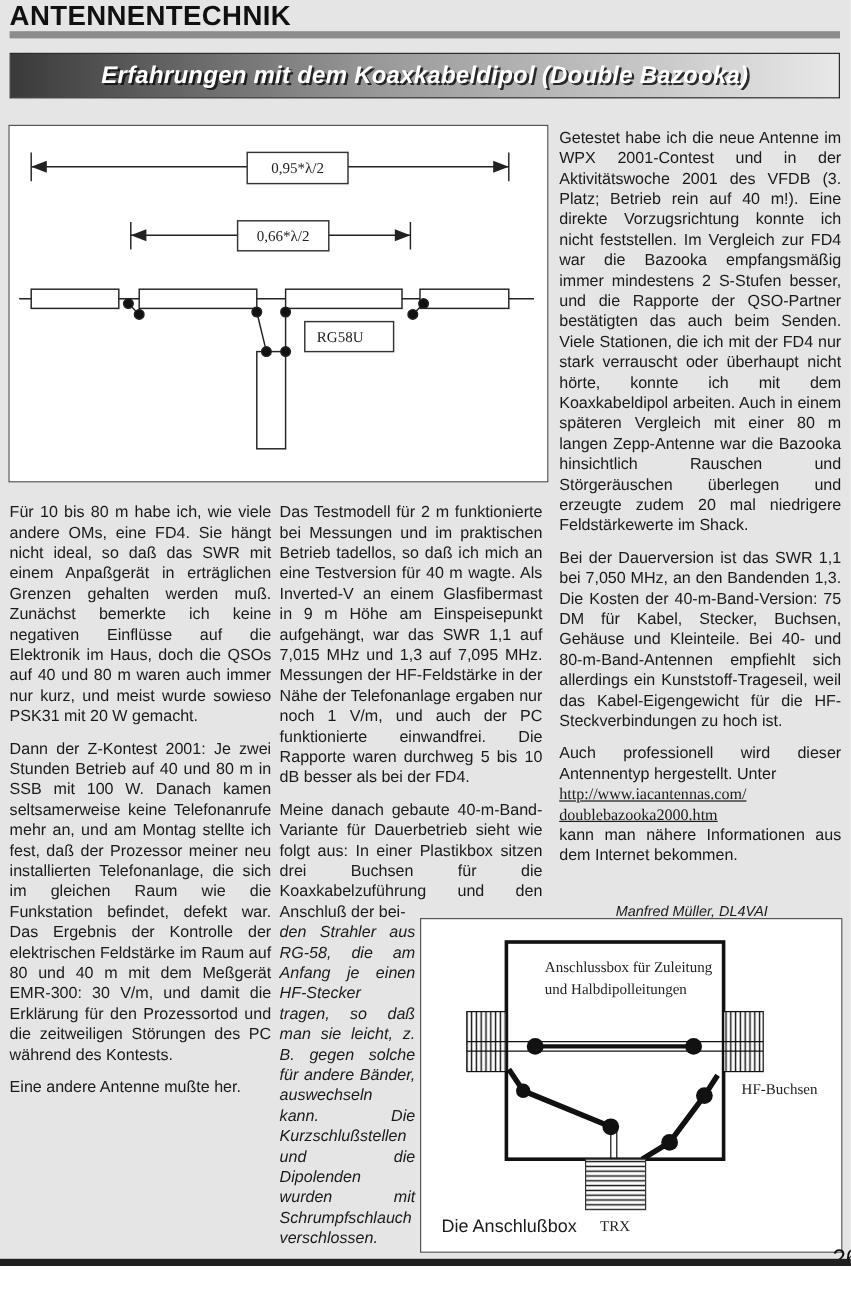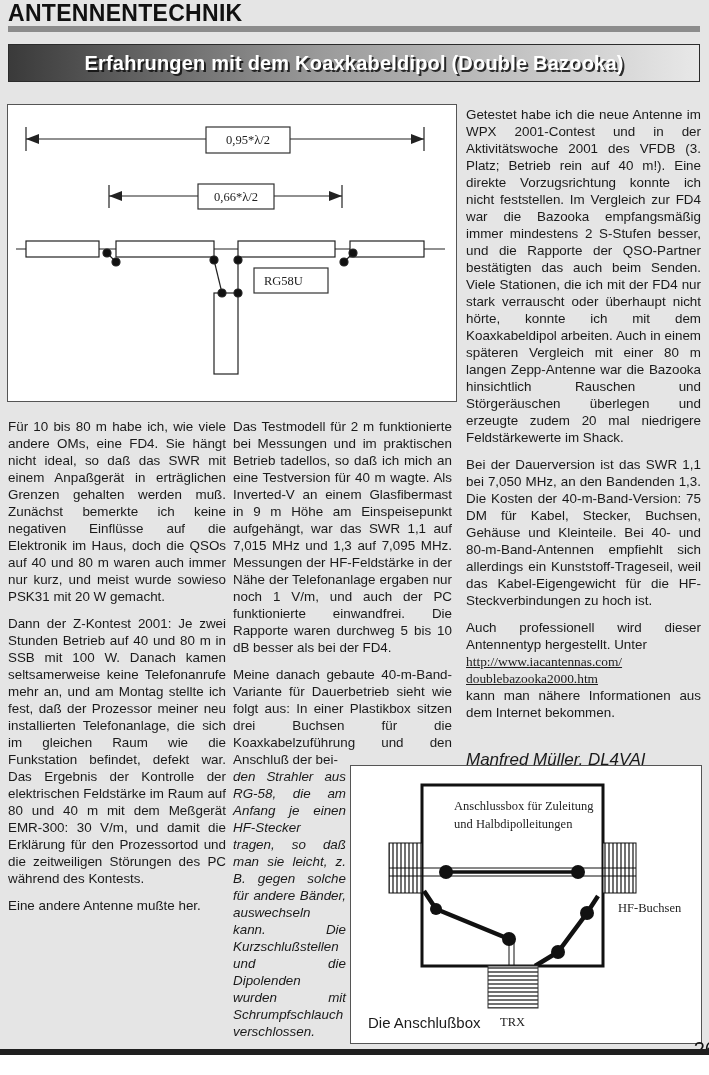--- a/index.html
+++ b/index.html
@@ -16,21 +16,21 @@
   }
   .header-rule {
     position:absolute; left:8px; top:26px; width:692px; height:6px;
     background:var(--header-rule,#8c8c8c);
   }
   
   .banner {
     position:absolute; left:8px; top:44px; width:690px; height:36px;
     border:1px solid #2b2b2b;
     background:linear-gradient(90deg, var(--banner-dark,#333) 0%, var(--banner-mid,#9a9a9a) 45%, var(--banner-light,#e8e8e8) 100%);
-    display:flex; align-items:center; justify-content:center;
+    display:flex; align-items:center; justify-content:center;font-style:italic;
   }
   .banner span {
     color:#fff; font-size:20px; font-weight:bold; letter-spacing:0.2px;
     text-shadow:2px 2px 0 rgba(15,15,15,0.85);
     white-space:nowrap;
   }
   
   figure { margin:0; }
   .fig1 { position:absolute; left:7px; top:104px; width:448px; height:296px; border:1px solid #555; background:#fff; }
   .fig2 { position:absolute; left:350px; top:765px; width:350px; height:277px; border:1px solid #555; background:#fff; }
@@ -43,21 +43,21 @@
     hyphens:auto; -webkit-hyphens:auto; color:#1a1a1a;
   }
   .col p { margin:0 0 10px 0; }
   .col1 { left:8px;   top:418px; width:218px; }
   .col2 { left:233px; top:418px; width:219px; }
   .col3 { left:466px; top:106px; width:235px; }
   .narrow { width:113px; text-align:justify;font-style:italic; }
   .wide-end { margin-bottom:0 !important; }
   .url a { display:block; color:#1a1a1a; text-decoration:underline;font-family:Liberation Serif, serif; }
   .tail { margin-top:0 !important; }
-  .byline { font-style:italic; text-align:left; padding-right:14px; margin-top:30px; font-size:17px; }
+  .byline { font-style:italic; text-align:center; padding-right:14px; margin-top:30px; font-size:12px; }
   
   .footer {
     position:absolute; left:8px; right:9px; top:1038px; height:26px;
     display:flex; justify-content:space-between; align-items:flex-end;flex-direction:column;
   }
   .page-number { font-size:20px; color:#111; }
   .journal-ref { font-size:13px; color:#111; }
   .bottom-rule {
     position:absolute; left:0; right:0; bottom:0; height:6px;
     background:var(--bottom-rule,#1f1f1f);

